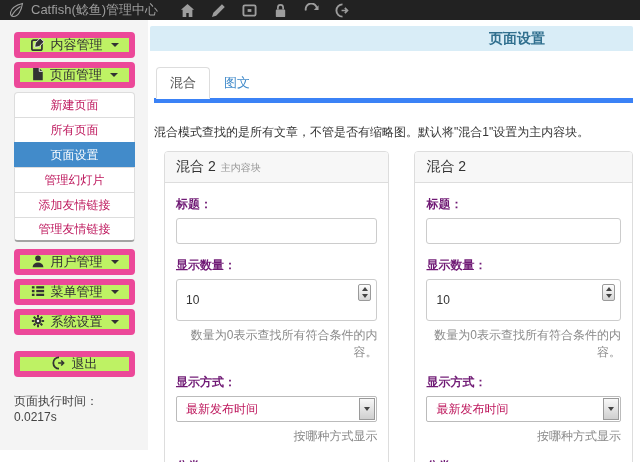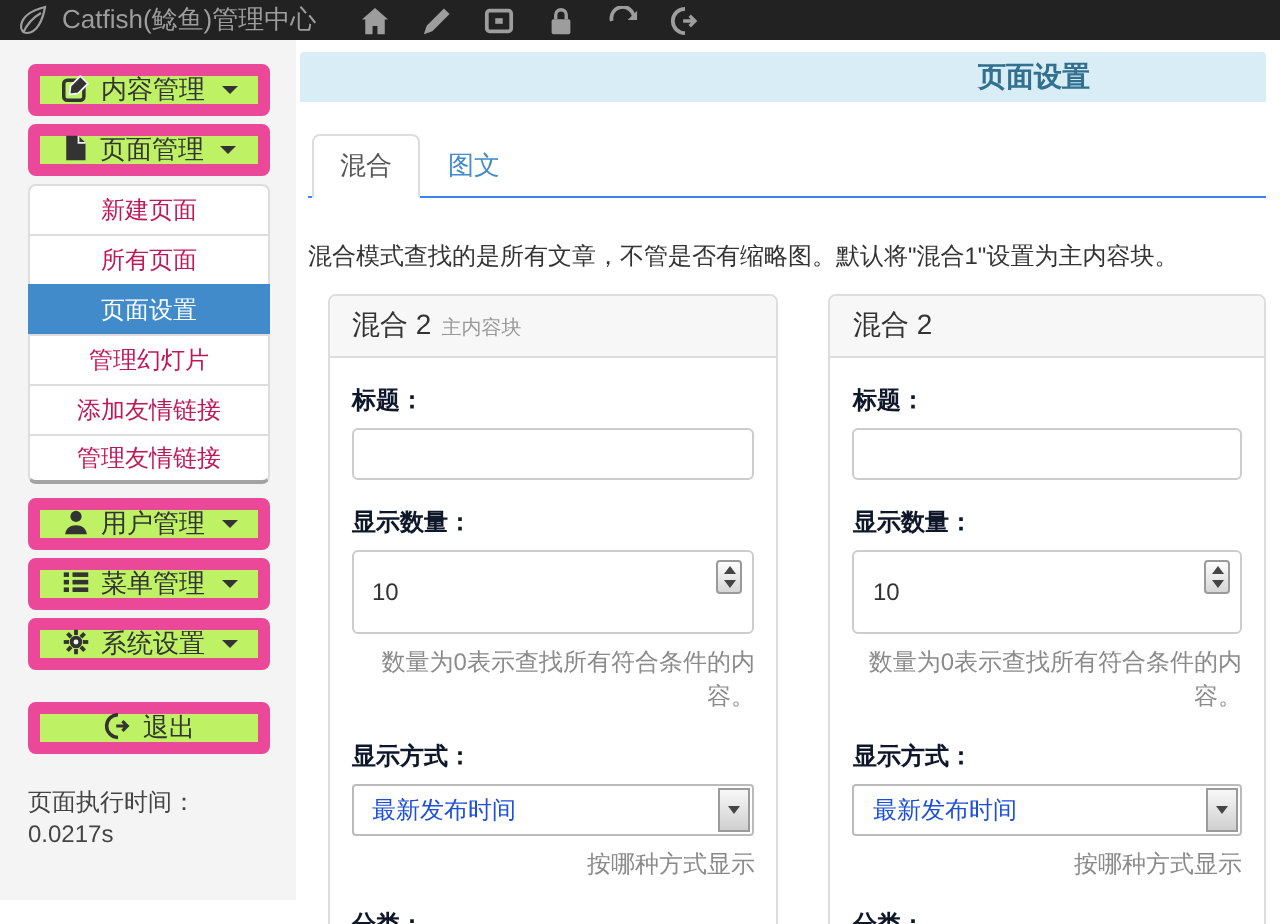--- a/index.html
+++ b/index.html
@@ -41,39 +41,39 @@
   .gap-lg { height: 12px; }
   .exec-time { margin-top: 16px; font-size: 12px; color: #444; }
   
   .main { flex: 1; padding: 6px 7px 0 2px; min-width: 0; }
   .page-header {
     height: 25px; background: #d9edf7; color: #31708f; font-size: 14px; font-weight: bold;
     display: flex; align-items: center; justify-content: flex-end; padding-right: 88px;
     border-radius: 2px 2px 0 0;
   }
   .content { padding: 16px 0 0 4px; }
-  .tabs { display: flex; border-bottom: 1px solid #3b82f6; padding-left: 2px; }
+  .tabs { display: flex; border-bottom: 5px solid #3b82f6; padding-left: 2px; }
   .tab {
     font-size: 13px; padding: 6px 13px; margin-bottom: -1px; cursor: pointer;
     border: 1px solid transparent; border-radius: 4px 4px 0 0; color: #428bca;
   }
   .tab.active { color: #555; background: #fff; border-color: #ddd #ddd #fff #ddd; cursor: default; }
   .desc { margin-top: 21px; font-size: 12px; color: #333; }
   .panels-row { display: flex; gap: 25px; margin: 10px 0 0 10px; }
   .panel { background: #fff; border: 1px solid #ddd; border-radius: 4px; }
   .panel-1 { width: 226px; }
   .panel-2 { width: 219px; }
   .panel-header {
     background: #f7f7f7; border-bottom: 1px solid #ddd; border-radius: 3px 3px 0 0;
     padding: 6px 11px; display: flex; align-items: baseline; gap: 5px;
   }
   .panel-title { font-size: 14px; color: #333; }
   .panel-subtitle { font-size: 10px; color: #999; }
   .panel-body { padding: 13px 11px 18px; }
-  .ctl-label { display: block; font-size: 12px; font-weight: bold; color: #0f172a; margin-bottom: 5px; }
+  .ctl-label { display: block; font-size: 12px; font-weight: bold; color: #701a75; margin-bottom: 5px; }
   .text-input {
     width: 100%; height: 26px; border: 1px solid #ccc; border-radius: 3px;
     padding: 3px 8px; font-size: 12px; color: #333; font-family: inherit; outline: none;
   }
   .form-group { margin-bottom: 13px; }
   .num-input {
     position: relative; height: 42px; border: 1px solid #ccc; border-radius: 3px;
     display: flex; align-items: center; padding-left: 9px; font-size: 12px; color: #333;
     background: #fff; cursor: text;
   }
@@ -82,21 +82,21 @@
     border: 1px solid #9a9a9a; border-radius: 2px;
     background: linear-gradient(#fdfdfd, #d6d6d6);
     display: flex; flex-direction: column; align-items: center; justify-content: center; gap: 3px;
     cursor: pointer;
   }
   .tri-up { width: 0; height: 0; border-left: 3px solid transparent; border-right: 3px solid transparent; border-bottom: 4px solid #444; }
   .tri-down { width: 0; height: 0; border-left: 3px solid transparent; border-right: 3px solid transparent; border-top: 4px solid #444; }
   .help { font-size: 12px; color: #8a8a8a; margin: 6px 0 13px; text-align: right; }
   .select {
     height: 26px; border: 1px solid #bbb; border-radius: 2px; background: #fff;
-    display: flex; align-items: center; padding-left: 9px; font-size: 12px; color: #1d4ed8; cursor: pointer;
+    display: flex; align-items: center; padding-left: 9px; font-size: 12px; color: #be185d; cursor: pointer;
   }
   .select-arrow {
     margin-left: auto; margin-right: 1px; width: 16px; height: 22px;
     border: 1px solid #9a9a9a; background: linear-gradient(#f8f8f8, #cfcfcf);
     display: flex; align-items: center; justify-content: center;
   }
 </style>
 </head>
 <body>
 

